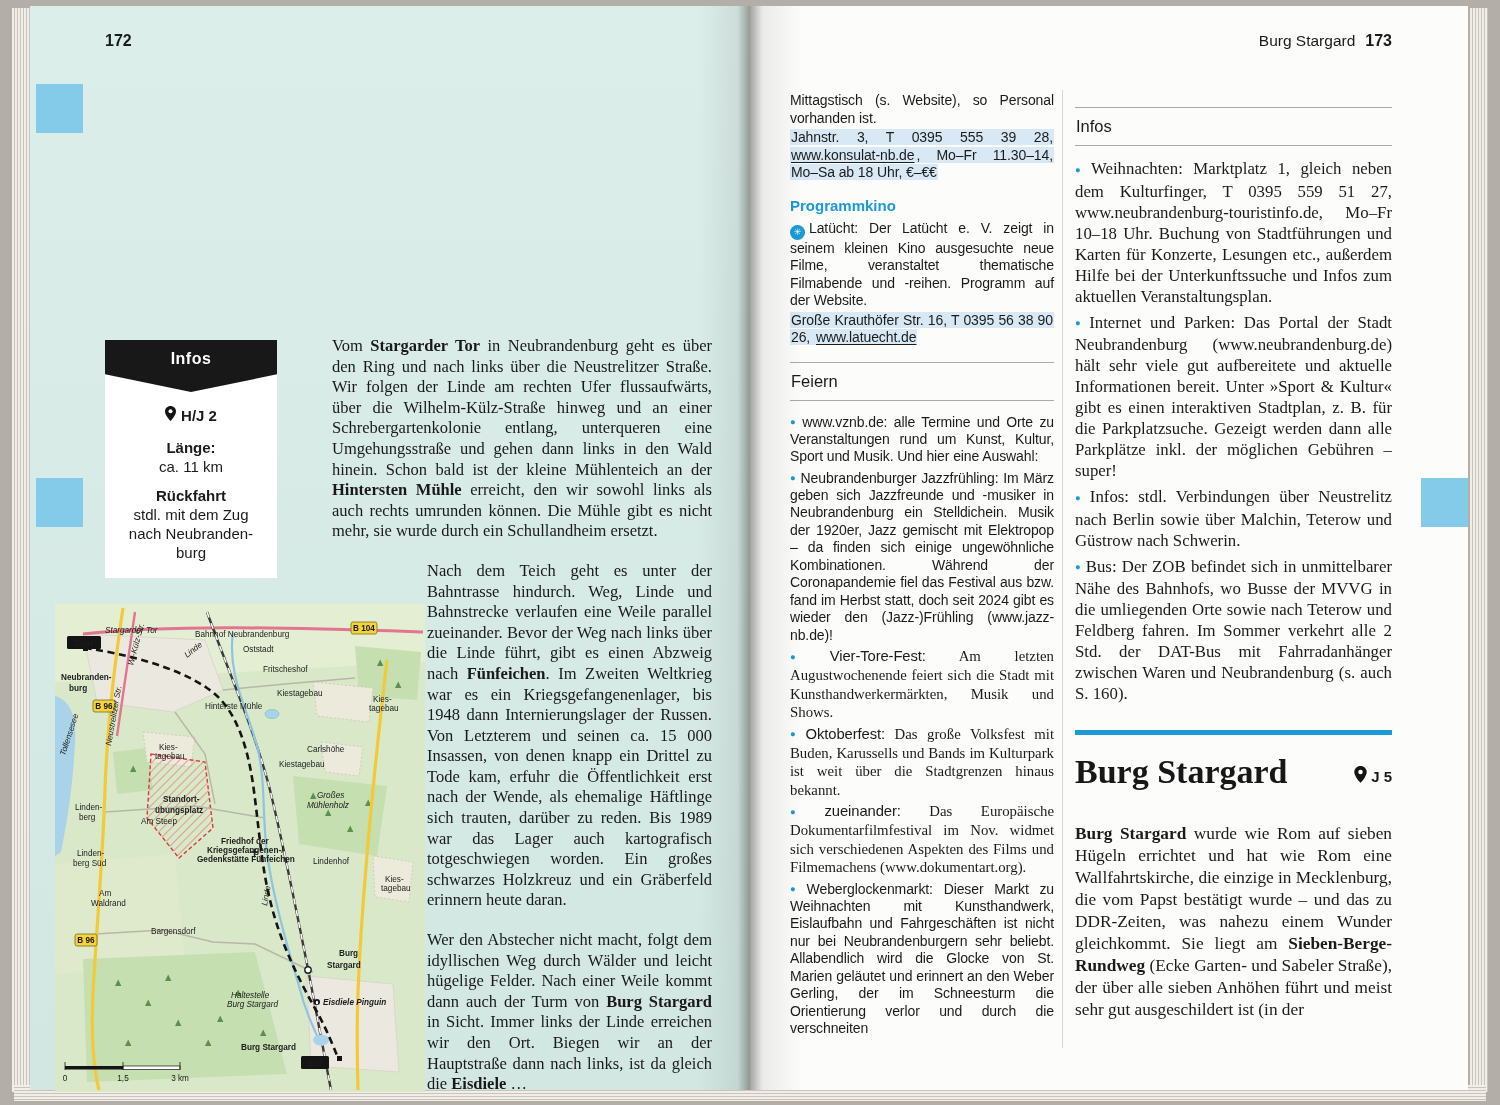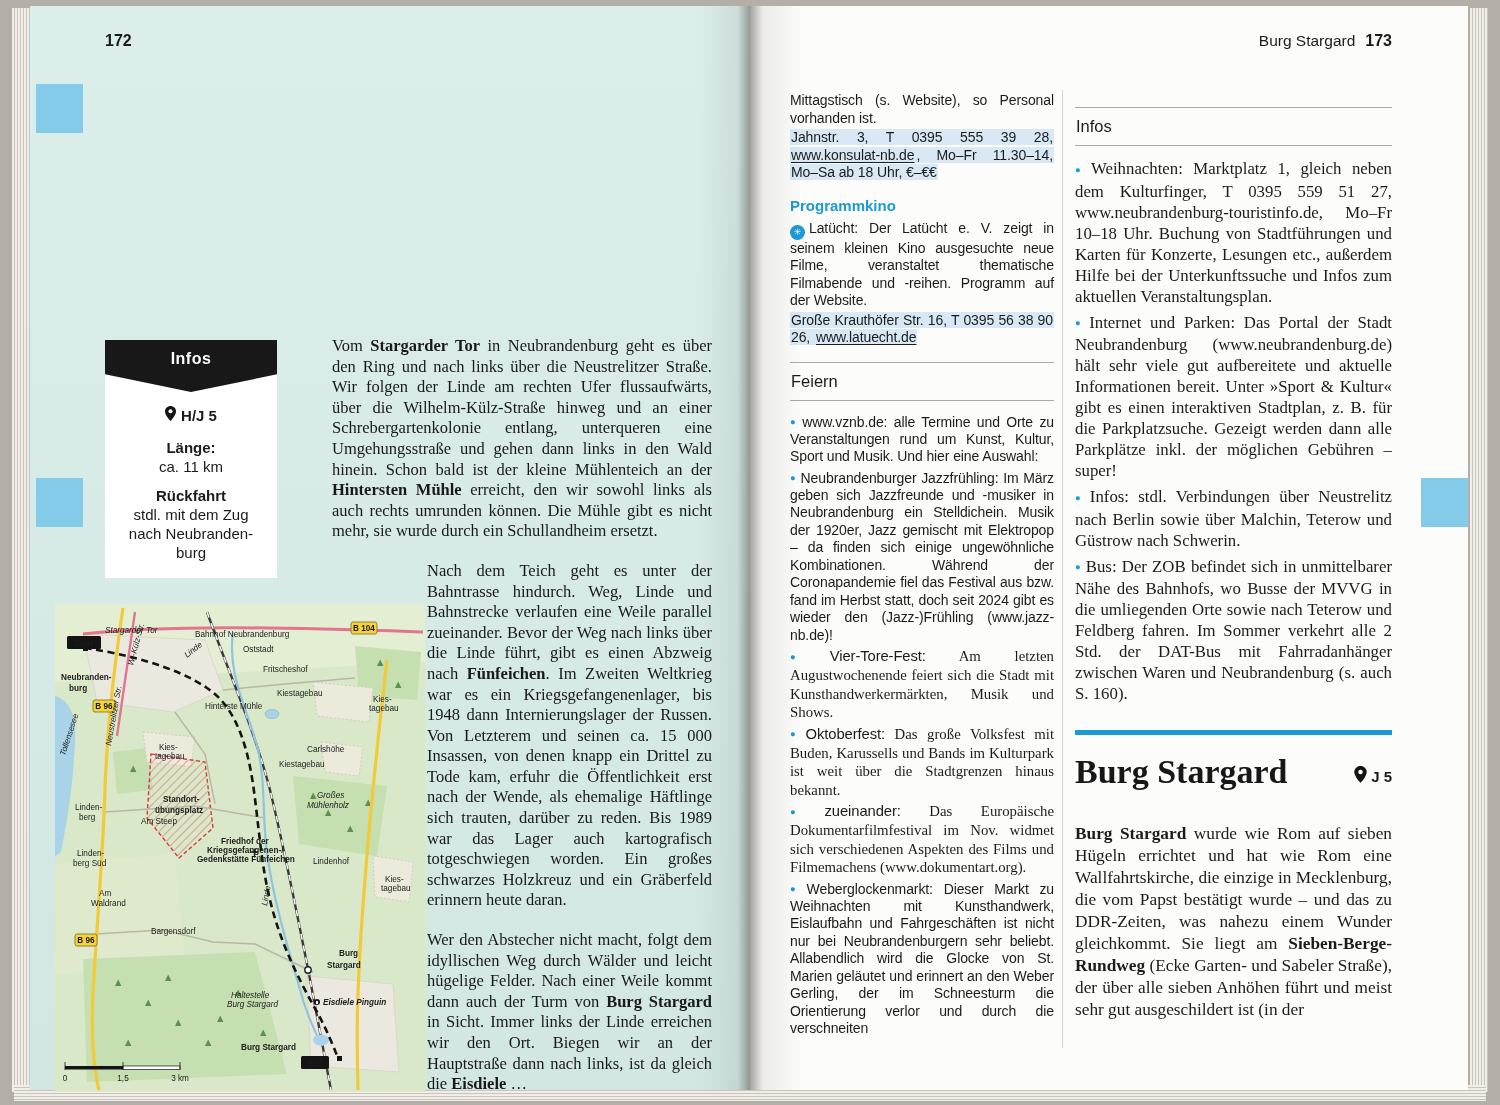--- a/index.html
+++ b/index.html
@@ -83,21 +83,21 @@
   <div class="pageno lp-pageno">172</div>
 
 
   <div class="infobox">
     <div class="infobox-banner">Infos</div>
     <div class="ib-row">
       <span class="pin"><svg width="11" height="15" viewBox="0 0 11 15">
             <path d="M5.5,0C2.5,0 0,2.4 0,5.4 C0,9.4 5.5,15 5.5,15 C5.5,15 11,9.4 11,5.4 C11,2.4 8.5,0 5.5,0 Z" fill="#141414"></path>
             <circle cx="5.5" cy="5.2" r="2" fill="#ffffff"></circle>
           </svg></span>
-      <span>H/J 5</span>
+      <span>H/J 2</span>
     </div>
     <div class="ib-label">Länge:</div>
     <div>ca. 11 km</div>
     <div class="ib-label">Rückfahrt</div>
     <div>
       <div>stdl. mit dem Zug</div>
       <div>nach Neubranden-</div>
       <div>burg</div>
     </div>
   </div>

